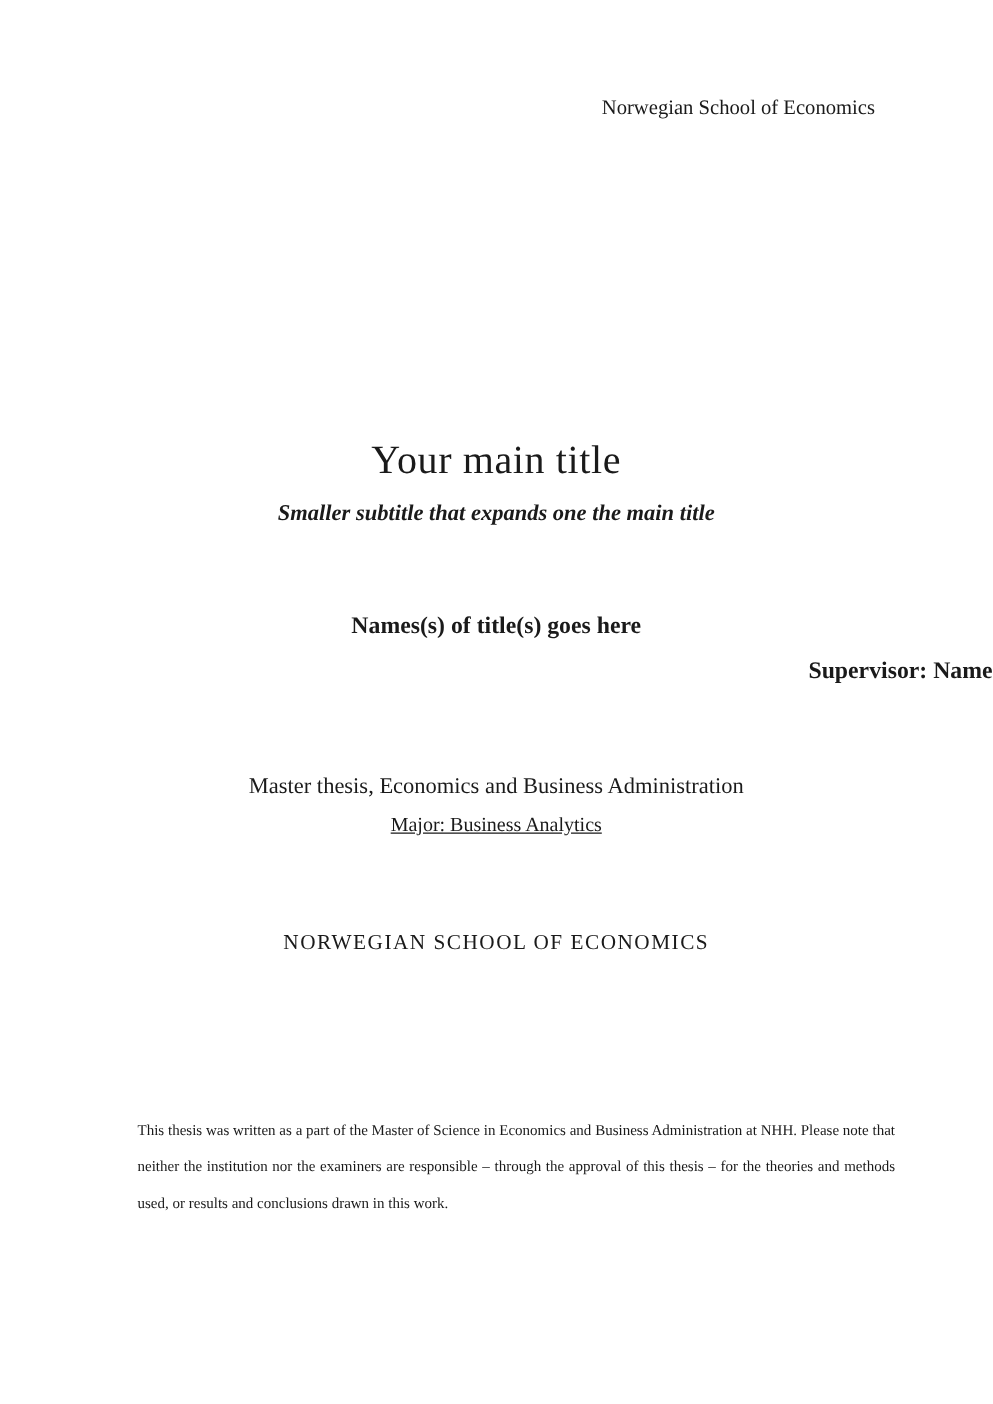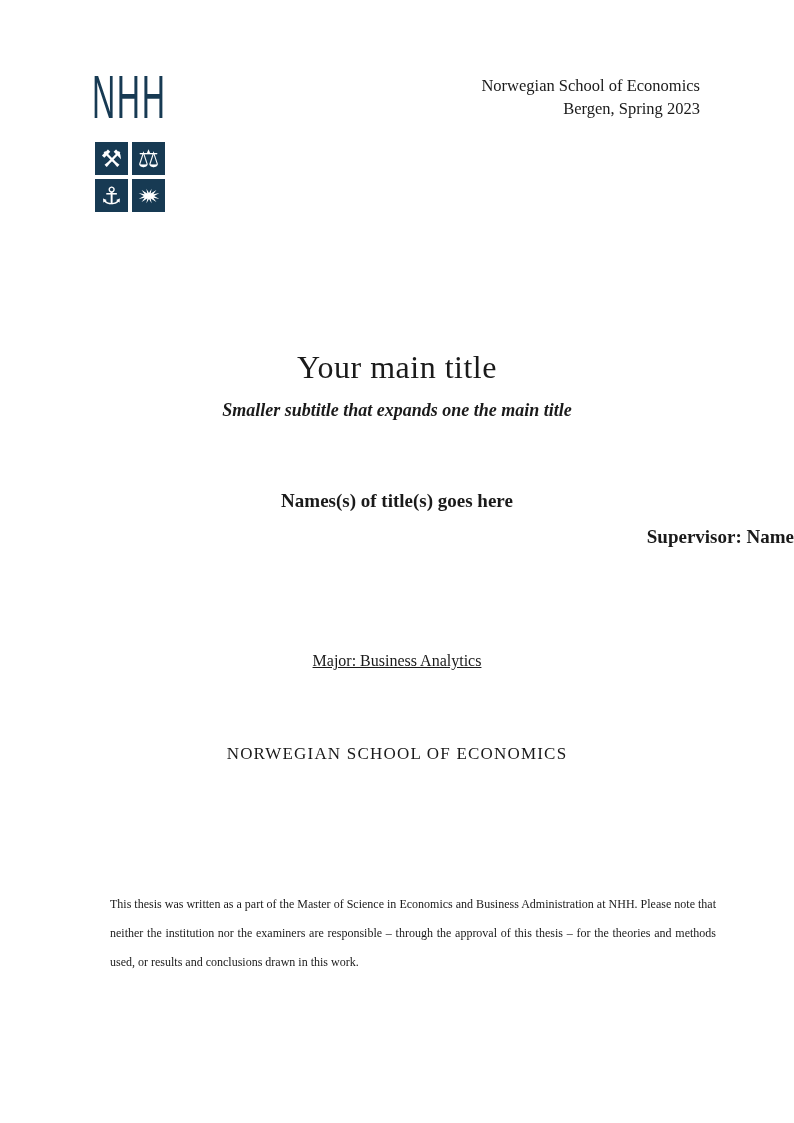--- a/index.html
+++ b/index.html
@@ -77,54 +77,34 @@
     font-size: 12px;
     line-height: 29px;
     text-align: justify;
   }
 </style>
 </head>
 <body>
 
 <div class="page">
 
-  <div class="logo">
-    <div class="wordmark">NHH</div>
-    <div class="icon-grid">
-      <div class="sq">
-        <span class="glyph">⚒</span>
-      </div>
-      <div class="sq">
-        <span class="glyph">⚖</span>
-      </div>
-      <div class="sq">
-        <span class="glyph">⚓</span>
-      </div>
-      <div class="sq">
-        <svg viewBox="0 0 24 24" width="26" height="26" aria-hidden="true">
-          <path fill="#ffffff" d="M12 9.2 L9.6 5.4 L10.4 9.6 L5.2 6.4 L8 10.4 L2.4 9.2 L7.2 12 L2.4 14.8 L8 13.6 L5.2 17.6 L10.4 14.4 L9.6 18.6 L12 14.8 L14.4 18.6 L13.6 14.4 L18.8 17.6 L16 13.6 L21.6 14.8 L16.8 12 L21.6 9.2 L16 10.4 L18.8 6.4 L13.6 9.6 L14.4 5.4 Z"></path>
-          <circle cx="12" cy="12" r="2.3" fill="#ffffff"></circle>
-        </svg>
-      </div>
-    </div>
-  </div>
 
   <div class="affiliation">
     <div>Norwegian School of Economics</div>
-    <div>Bergen, Spring 2023</div>
   </div>
 
   <h1 class="centered title">Your main title</h1>
 
   <div class="centered subtitle">Smaller subtitle that expands one the main title</div>
 
   <div class="centered authors">Names(s) of title(s) goes here</div>
 
   <div class="centered supervisor">Supervisor: Name</div>
 
+  <div class="centered thesis-line">Master thesis, Economics and Business Administration</div>
 
   <div class="centered major-line">Major: Business Analytics</div>
 
   <div class="centered institution">NORWEGIAN SCHOOL OF ECONOMICS</div>
 
   <p class="disclaimer">This thesis was written as a part of the Master of Science in Economics and Business Administration at NHH. Please note that neither the institution nor the examiners are responsible – through the approval of this thesis – for the theories and methods used, or results and conclusions drawn in this work.</p>
 
 </div>
 
 </body></html>

